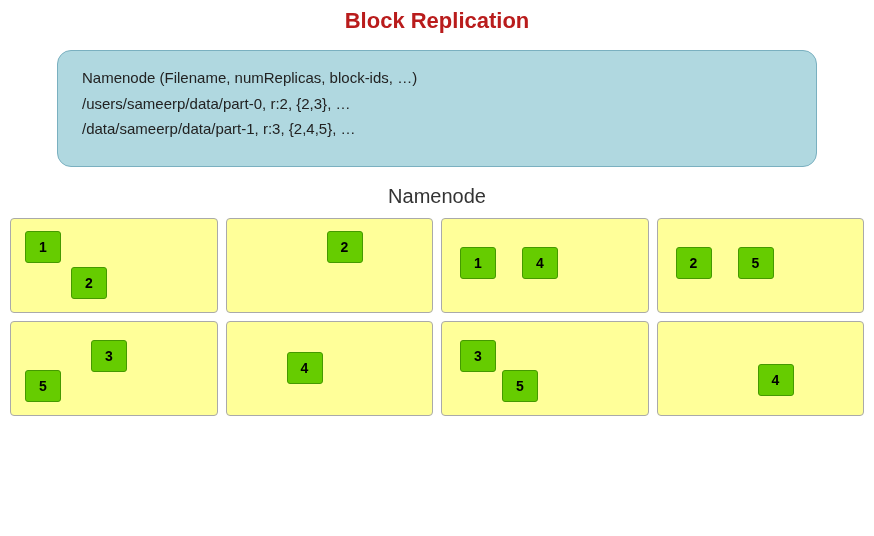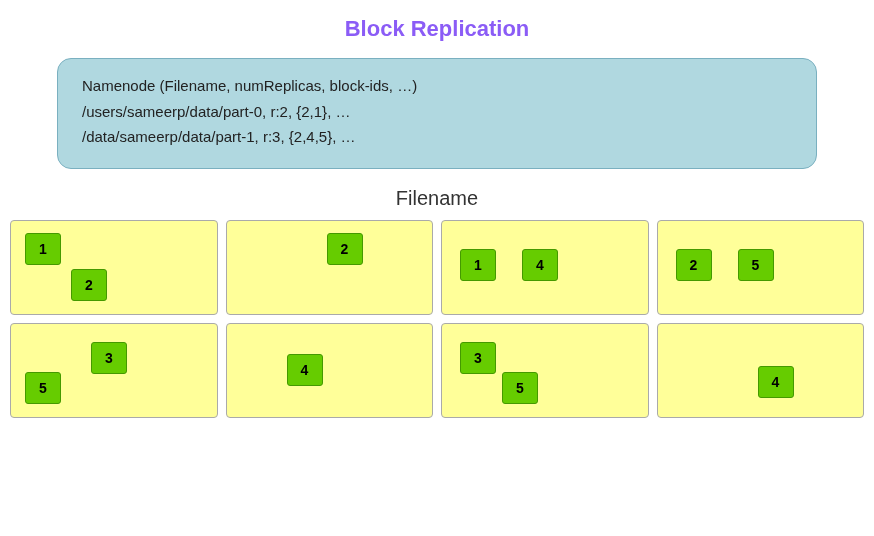--- a/index.html
+++ b/index.html
@@ -8,32 +8,32 @@
       height: 536px;
       background: #ffffff;
       font-family: Arial, sans-serif;
       overflow: hidden;
       position: relative;
     }
 
     .page-title {
       text-align: center;
       font-size: 22px;
-      color: #8b5cf6;
-      padding-top: 16px;
+      color: #b91c1c;
+      padding-top: 8px;
       padding-bottom: 8px;
     }
 
     .namenode-box {
       margin: 8px auto 12px auto;
       width: 760px;
       background: #b0d8e0;
       border: 1.5px solid #7ab0c0;
       border-radius: 14px;
-      padding: 14px 24px 18px 24px;
+      padding: 14px 24px 24px 24px;
       font-size: 15px;
       color: #222;
       line-height: 1.7;
     }
 
     .datanodes-label {
       text-align: center;
       font-size: 20px;
       color: #333;
       margin-top: 18px;
@@ -71,25 +71,25 @@
       color: #000;
     }
   </style>
 </head>
 <body>
 
 <h1 class="page-title">Block Replication</h1>
 
 <div class="namenode-box">
   <div>Namenode (Filename, numReplicas, block-ids, …)</div>
-  <div>/users/sameerp/data/part-0, r:2, {2,1}, …</div>
+  <div>/users/sameerp/data/part-0, r:2, {2,3}, …</div>
   <div>/data/sameerp/data/part-1, r:3, {2,4,5}, …</div>
 </div>
 
-<div class="datanodes-label">Filename</div>
+<div class="datanodes-label">Namenode</div>
 
 <div class="datanode-grid">
 <div class="datanode-cell">
       <div class="block-item" style="top: 12px; left: 14px;">1</div>
       <div class="block-item" style="top: 48px; left: 60px;">2</div>
     </div>
     <div class="datanode-cell">
       <div class="block-item" style="top: 12px; left: 100px;">2</div>
     </div>
     <div class="datanode-cell">

